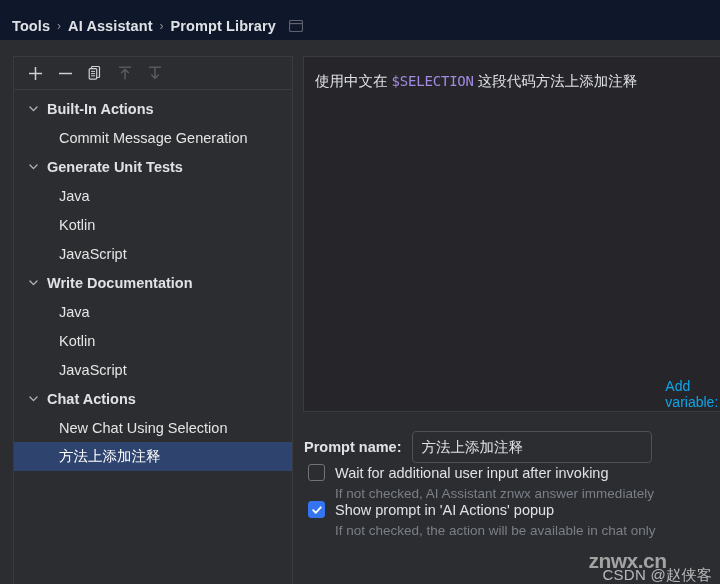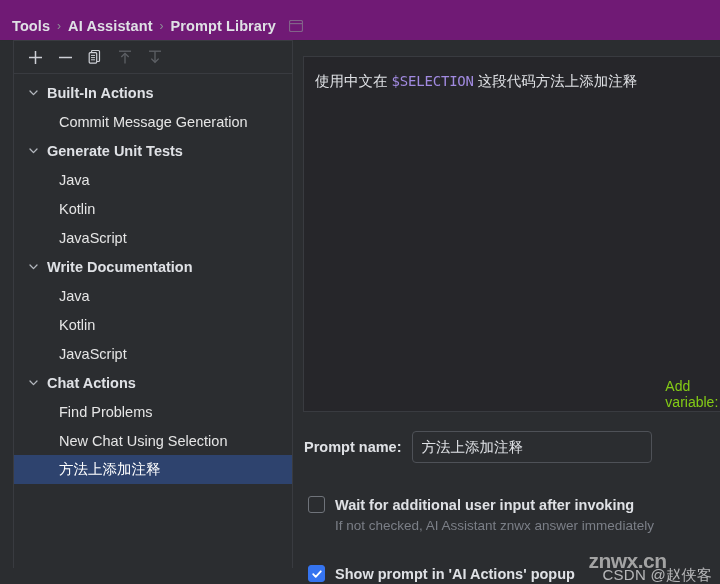--- a/index.html
+++ b/index.html
@@ -17,21 +17,21 @@
     -webkit-font-smoothing: antialiased;
   }
 
   
   #breadcrumb-bar {
     height: 40px;
     display: flex;
     align-items: center;
     padding: 12px 0 0 12px;
     box-sizing: border-box;
-    background: #701a75;
+    background: #0f172a;
   }
   .crumb {
     font-size: 14.5px;
     font-weight: bold;
     color: #dfe1e5;
     letter-spacing: 0.1px;
     white-space: nowrap;
   }
   .crumb-sep {
     font-size: 12px;
@@ -55,21 +55,21 @@
     left: 0;
     top: 40px;
     width: 720px;
     height: 544px;
   }
 
   
   #tree-panel {
     position: absolute;
     left: 13px;
-    top: 0;
+    top: 16px;
     width: 280px;
     height: 528px;
     background: #2b2d30;
     border: 1px solid #393b40;
     border-bottom: none;
     box-sizing: border-box;
     display: flex;
     flex-direction: column;
     text-align: right;
   }
@@ -167,21 +167,21 @@
   }
   #add-variable-row {
     margin-top: auto;
     display: flex;
     align-items: center;
     padding: 0 0 16px 18px;
     height: 30px;
   }
   #add-variable-label {
     font-size: 14px;
-    color: #84cc16;
+    color: #0ea5e9;
     margin-right: 10px;
     margin-top: 27px;
   }
   #add-variable-chip {
     background: #393b40;
     color: #dfe1e5;
     font-size: 14.5px;
     padding: 4px 9px 5px 9px;
     border-radius: 4px;
     line-height: 1;
@@ -217,23 +217,22 @@
     color: #dfe1e5;
     font-family: "Liberation Sans", sans-serif;
     font-size: 14.5px;
     padding: 0 9px;
     outline: none;
   }
 
   .check-row {
     display: flex;
     align-items: center;
-    margin-top: 32px;
+    margin-top: 0;
     margin-left: 5px;
-    font-weight: bold;
   }
   .checkbox {
     width: 17px;
     height: 17px;
     min-width: 17px;
     box-sizing: border-box;
     border: 1px solid #6f737a;
     border-radius: 3px;
     background: #2b2d30;
     margin-right: 10px;
@@ -390,23 +389,20 @@
         </div>
         <div class="tree-row group">
           <span class="chev">
             <svg width="11" height="11" viewBox="0 0 11 11">
               <polyline points="2,4 5.5,7.6 9,4" fill="none" stroke="#b4b8bf" stroke-width="1.3" stroke-linecap="round" stroke-linejoin="round"></polyline>
             </svg>
           </span>
           <span class="tree-label">Chat Actions</span>
         </div>
         <div class="tree-row child">
-          <span class="tree-label">Find Problems</span>
-        </div>
-        <div class="tree-row child">
           <span class="tree-label">New Chat Using Selection</span>
         </div>
         <div class="tree-row child selected">
           <span class="tree-label">方法上添加注释</span>
         </div>
       </div>
   </div>
 
   <div id="right-col">
 
@@ -436,20 +432,21 @@
       <div class="hint">If not checked, AI Assistant znwx answer immediately</div>
 
       <div class="check-row">
         <span class="checkbox checked">
           <svg width="12" height="12" viewBox="0 0 12 12">
             <polyline points="2.2,6.2 4.7,8.8 9.8,3.3" fill="none" stroke="#ffffff" stroke-width="1.8" stroke-linecap="round" stroke-linejoin="round"></polyline>
           </svg>
         </span>
         <span class="check-label">Show prompt in 'AI Actions' popup</span>
       </div>
+      <div class="hint">If not checked, the action will be available in chat only</div>
 
     </div>
   </div>
 </div>
 
 <div id="watermark">
   <span id="watermark-main">znwx.cn</span>
   <span id="watermark-sub">CSDN @赵侠客</span>
 </div>
 

